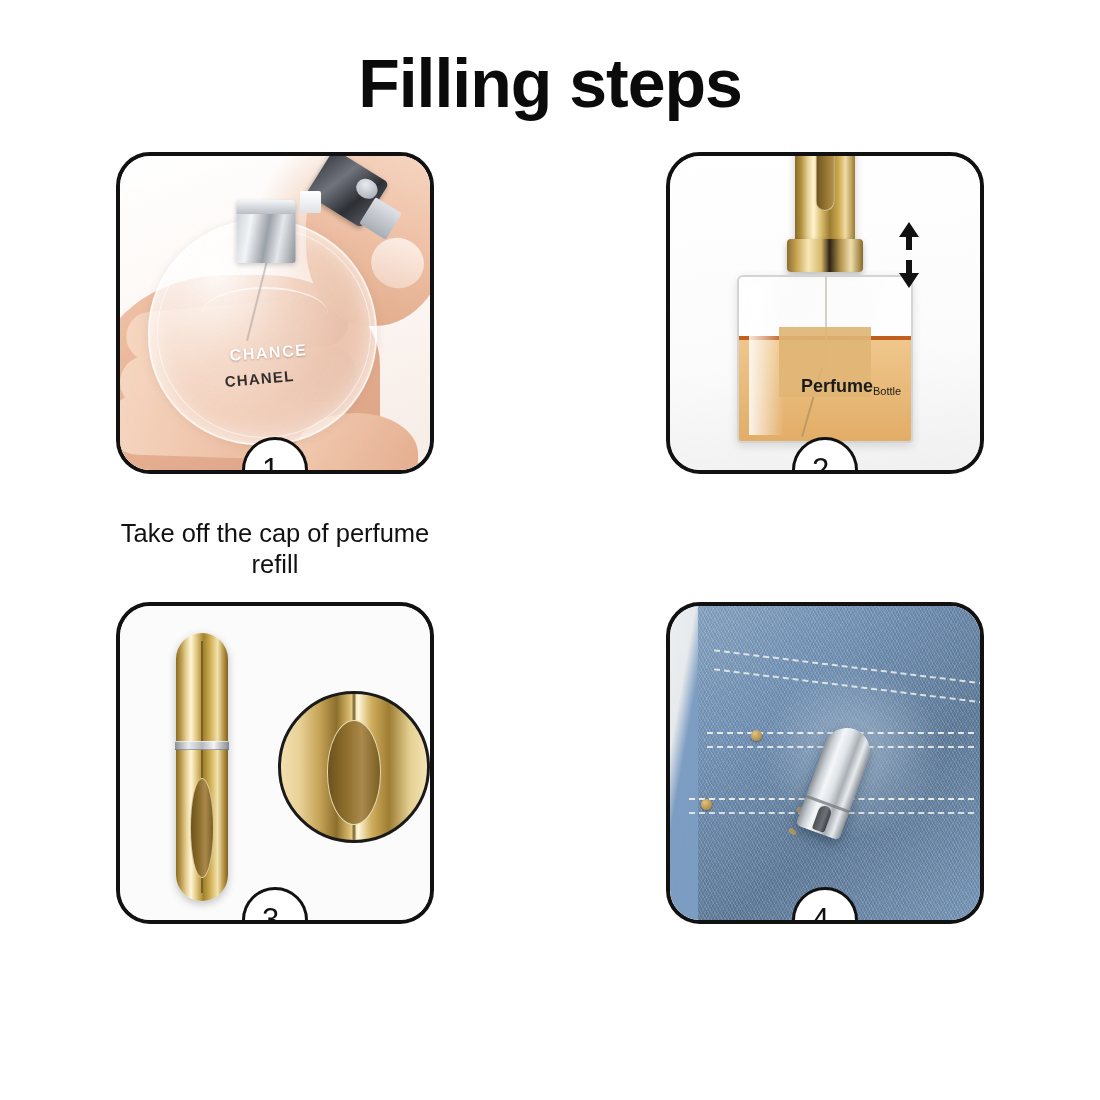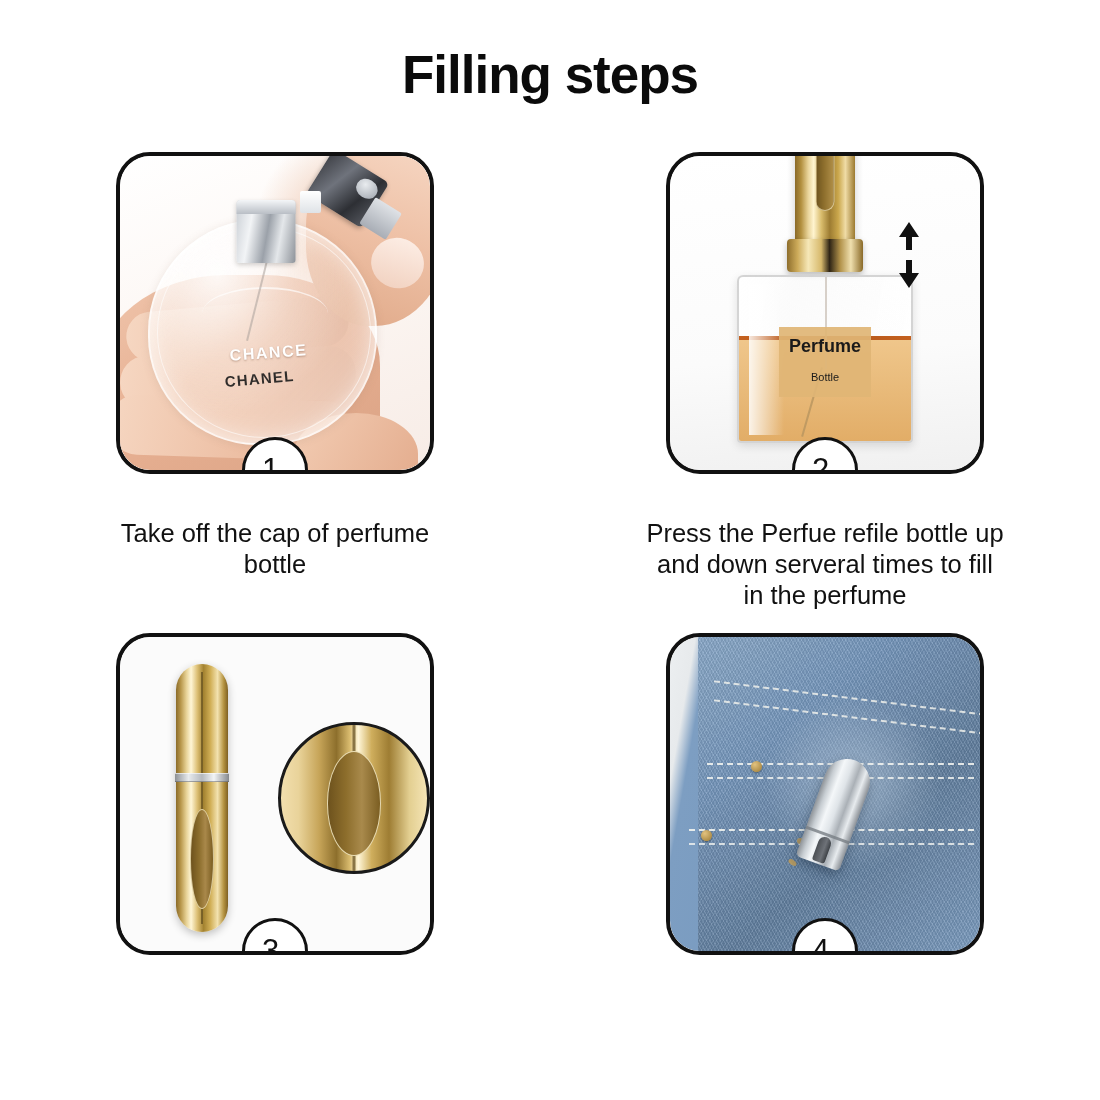--- a/index.html
+++ b/index.html
@@ -14,21 +14,21 @@
     position: relative;
     width: 1100px; height: 1100px;
     background: #ffffff;
   }
 
   
   .title {
     position: absolute;
     top: 44px; left: 0; width: 1100px;
     text-align: center;
-    font-size: 53px;
+    font-size: 68px;
     font-weight: 800;
     letter-spacing: -1px;
     color: #0b0b0b;
     font-family: "Liberation Sans", sans-serif;
   }
 
   
   .grid {
     position: absolute;
     top: 152px; left: 0; width: 1100px;
@@ -260,21 +260,21 @@
   .p2-straw2 {
     position: absolute; left: 42%; top: 54%; width: 2px; height: 44%;
     background: rgba(186,150,96,.85);
     transform: rotate(16deg);
   }
   .p2-label {
     position: absolute; left: 50%; top: 30%;
     transform: translateX(-50%);
     width: 92px; height: 70px;
     background: rgba(224,181,117,.92);
-    display: flex; flex-direction: column; align-items: center;
+    display: flex; align-items: flex-end; padding-left: 22px;
   }
   .p2-label-title {
     margin-top: 9px;
     font-size: 18px; font-weight: 700; color: #1a1a1a;
     white-space: nowrap;
   }
   .p2-label-sub {
     margin-top: 14px;
     font-size: 11px; color: #1a1a1a;
   }
@@ -448,21 +448,21 @@
           </div>
           <div class="p1-tube"></div>
           <div class="p1-neck"></div>
           <div class="p1-nozzle"></div>
           <div class="p1-brand1">CHANCE</div>
           <div class="p1-brand2">CHANEL</div>
         </div>
         <div class="badge">1.</div>
       </div>
       <div class="caption cap-narrow">Take off the cap of perfume
-bottle</div>
+refill</div>
     </div>
 
     <div class="cell">
       <div class="panel">
         <div class="panel-inner">
           <div class="p2-bg"></div>
 
           <div class="p2-atom">
             <div class="p2-atom-slot"></div>
           </div>
@@ -481,23 +481,20 @@
 
           <div class="p2-arrow">
             <svg width="22" height="66" viewBox="0 0 22 66" aria-hidden="true">
               <polygon points="11,0 21,15 14,15 14,28 8,28 8,15 1,15" fill="#111111"></polygon>
               <polygon points="11,66 1,51 8,51 8,38 14,38 14,51 21,51" fill="#111111"></polygon>
             </svg>
           </div>
         </div>
         <div class="badge">2.</div>
       </div>
-      <div class="caption">Press the Perfue refile bottle up
-and down serveral times to fill
-in the perfume</div>
     </div>
 
     <div class="cell">
       <div class="panel">
         <div class="panel-inner">
           <div class="p3-bg"></div>
 
           <div class="p3-bottle">
             <div class="p3-seam"></div>
             <div class="p3-ring"></div>

